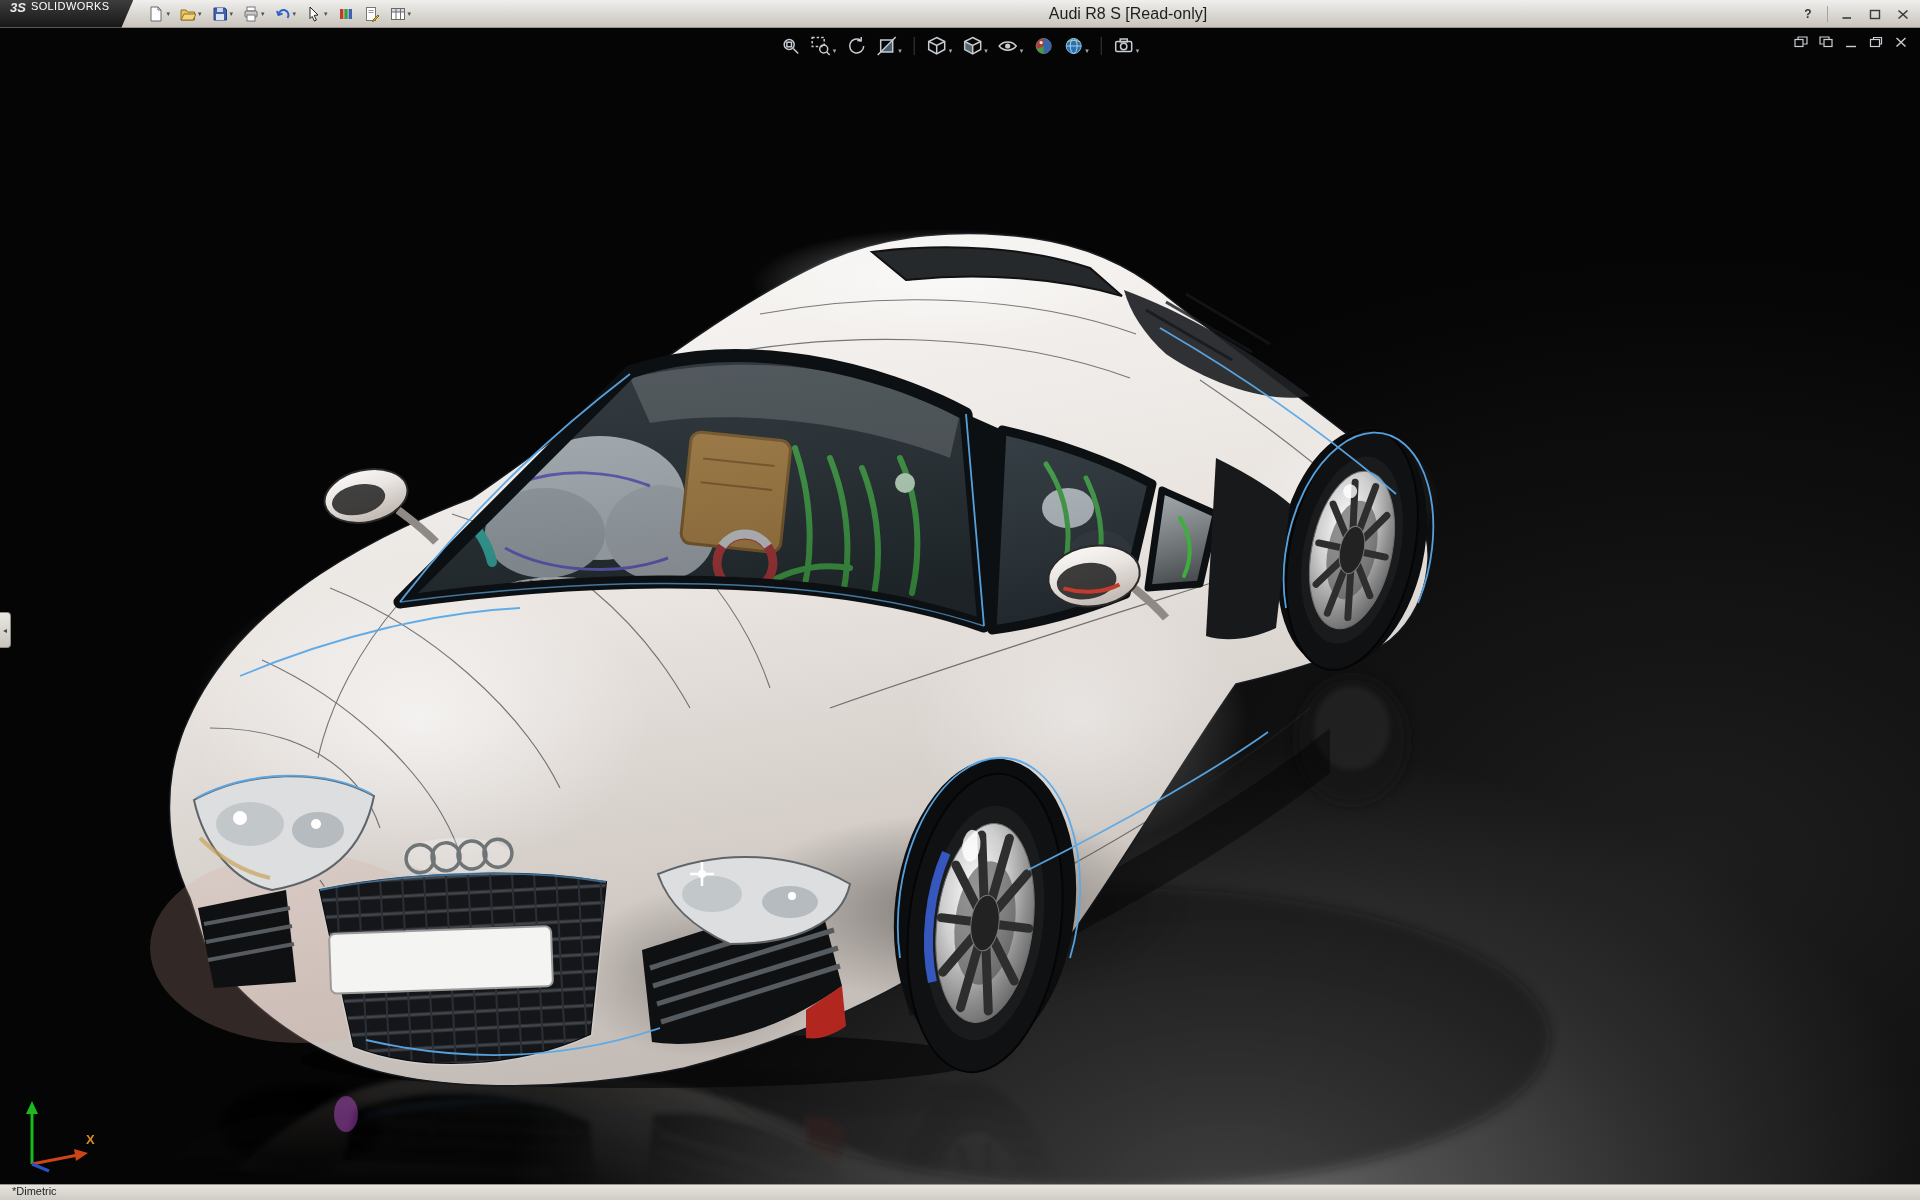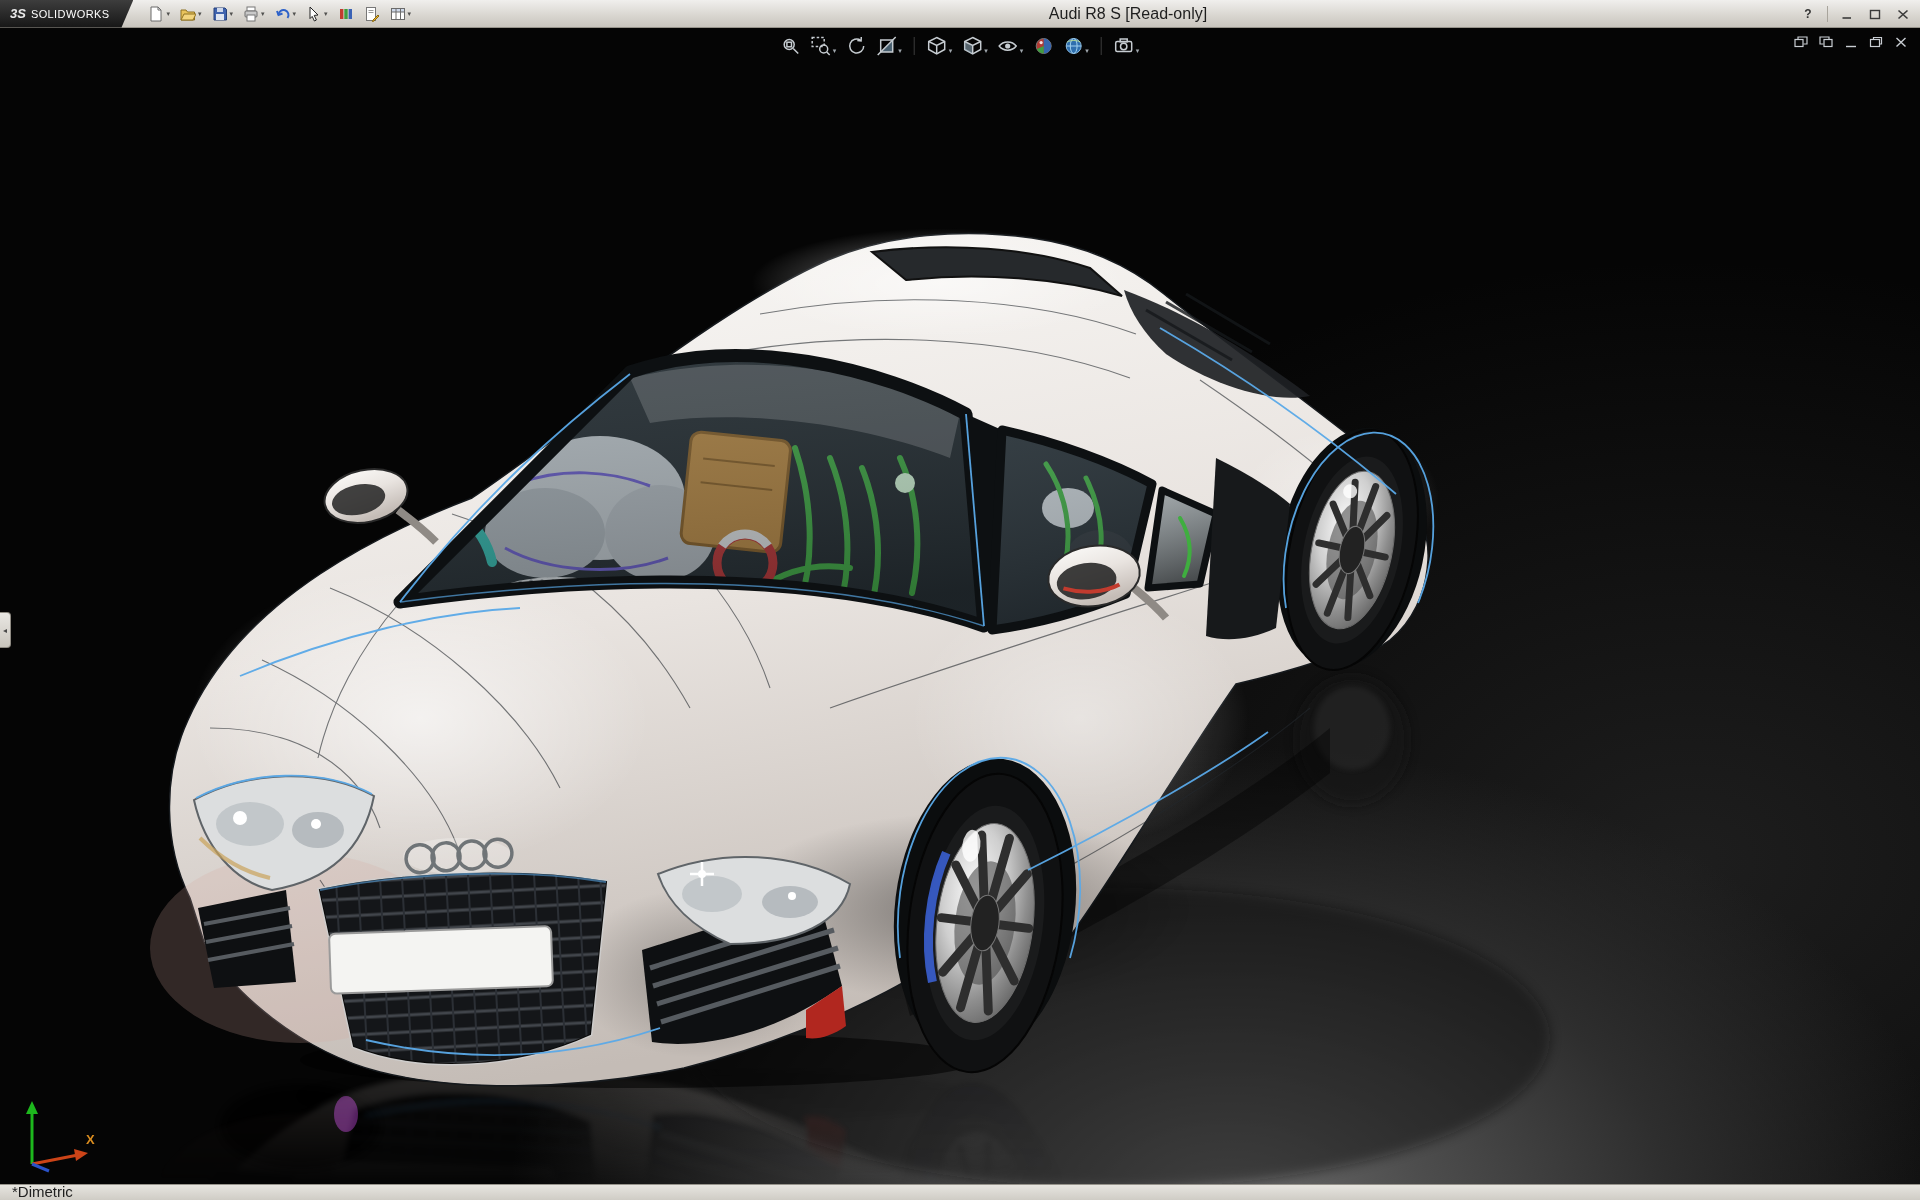--- a/index.html
+++ b/index.html
@@ -3,21 +3,21 @@
 <meta charset="utf-8">
 <style>
   * { box-sizing: border-box; }
   html,body { margin:0; padding:0; width:1920px; height:1200px; overflow:hidden;
               background:#000; font-family:"Liberation Sans", sans-serif; }
 
   
   .titlebar { position:absolute; top:0; left:0; right:0; height:28px; z-index:10;
               background:linear-gradient(#f0efed,#d8d5cf 60%,#c9c5be);
               border-bottom:1px solid #97938b; display:flex; align-items:center; }
-  .logo { height:28px; display:flex; align-items:center; gap:5px; padding:0 24px 0 10px;
+  .logo { height:28px; display:flex; align-items:flex-start; gap:5px; padding:0 24px 0 10px;
           background:linear-gradient(#3d3d3d,#161616);
           clip-path:polygon(0 0,100% 0,calc(100% - 12px) 100%,0 100%); }
   .logo .prefix { color:#e9e9e9; font-weight:bold; font-style:italic; font-size:13px; }
   .logo .brand  { color:#ffffff; font-weight:normal; font-size:11px; letter-spacing:.4px; }
   .tb-tools { display:flex; align-items:center; gap:4px; margin-left:12px; }
   .tool { display:flex; align-items:center; gap:2px; padding:2px 3px; border-radius:2px; }
   .tool svg { display:block; }
   .caret-dark { font-size:7px; color:#50504e; line-height:1; }
   .tb-title { position:absolute; left:1128px; transform:translateX(-50%);
               font-size:16px; color:#1e1e1e; white-space:nowrap; }
@@ -49,21 +49,21 @@
   .panel-tab { position:absolute; left:0; top:584px; width:11px; height:36px;
                background:linear-gradient(#e9e7e3,#c9c5bd); border:1px solid #8f8b83;
                border-left:none; border-radius:0 4px 4px 0; display:flex; align-items:center;
                justify-content:center; font-size:8px; color:#4a4a4a; z-index:4; }
 
   .triad { position:absolute; left:16px; bottom:8px; z-index:4; }
 
   
   .statusbar { position:absolute; left:0; right:0; bottom:0; height:16px; z-index:10;
                background:linear-gradient(#e7e5e0,#cfccc5); border-top:1px solid #96938b;
-               display:flex; align-items:flex-end; padding:0 12px; font-size:15px; color:#1f1f1f; }
+               display:flex; align-items:flex-start; padding:0 12px; font-size:11px; color:#1f1f1f; }
 </style>
 </head>
 <body>
 
 <div class="titlebar">
   <div class="logo">
     <span class="prefix">3S</span>
     <span class="brand">SOLIDWORKS</span>
   </div>
 

